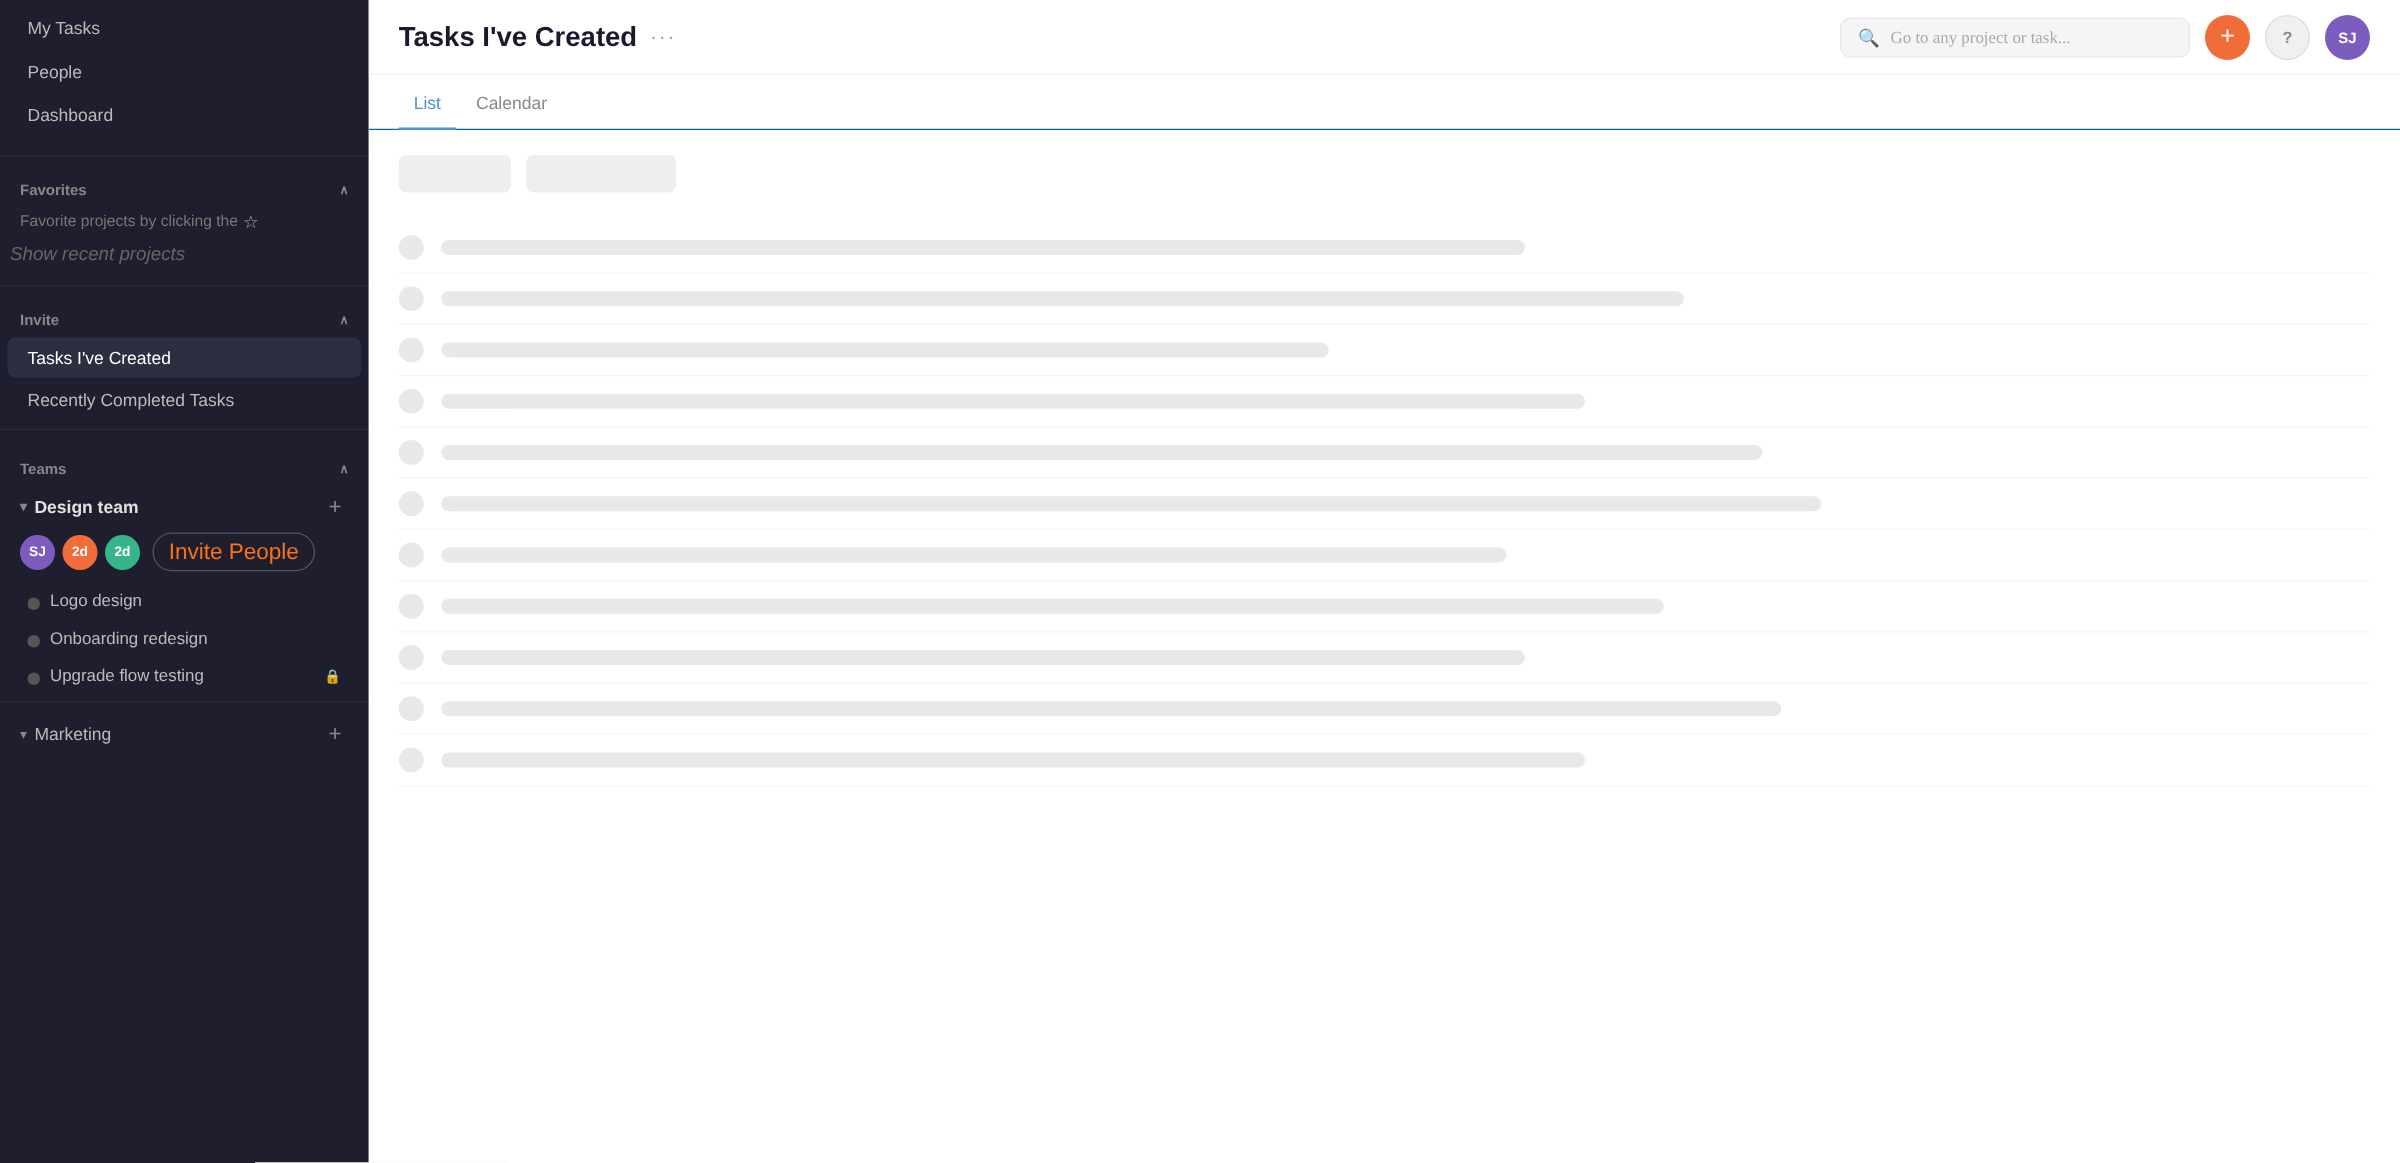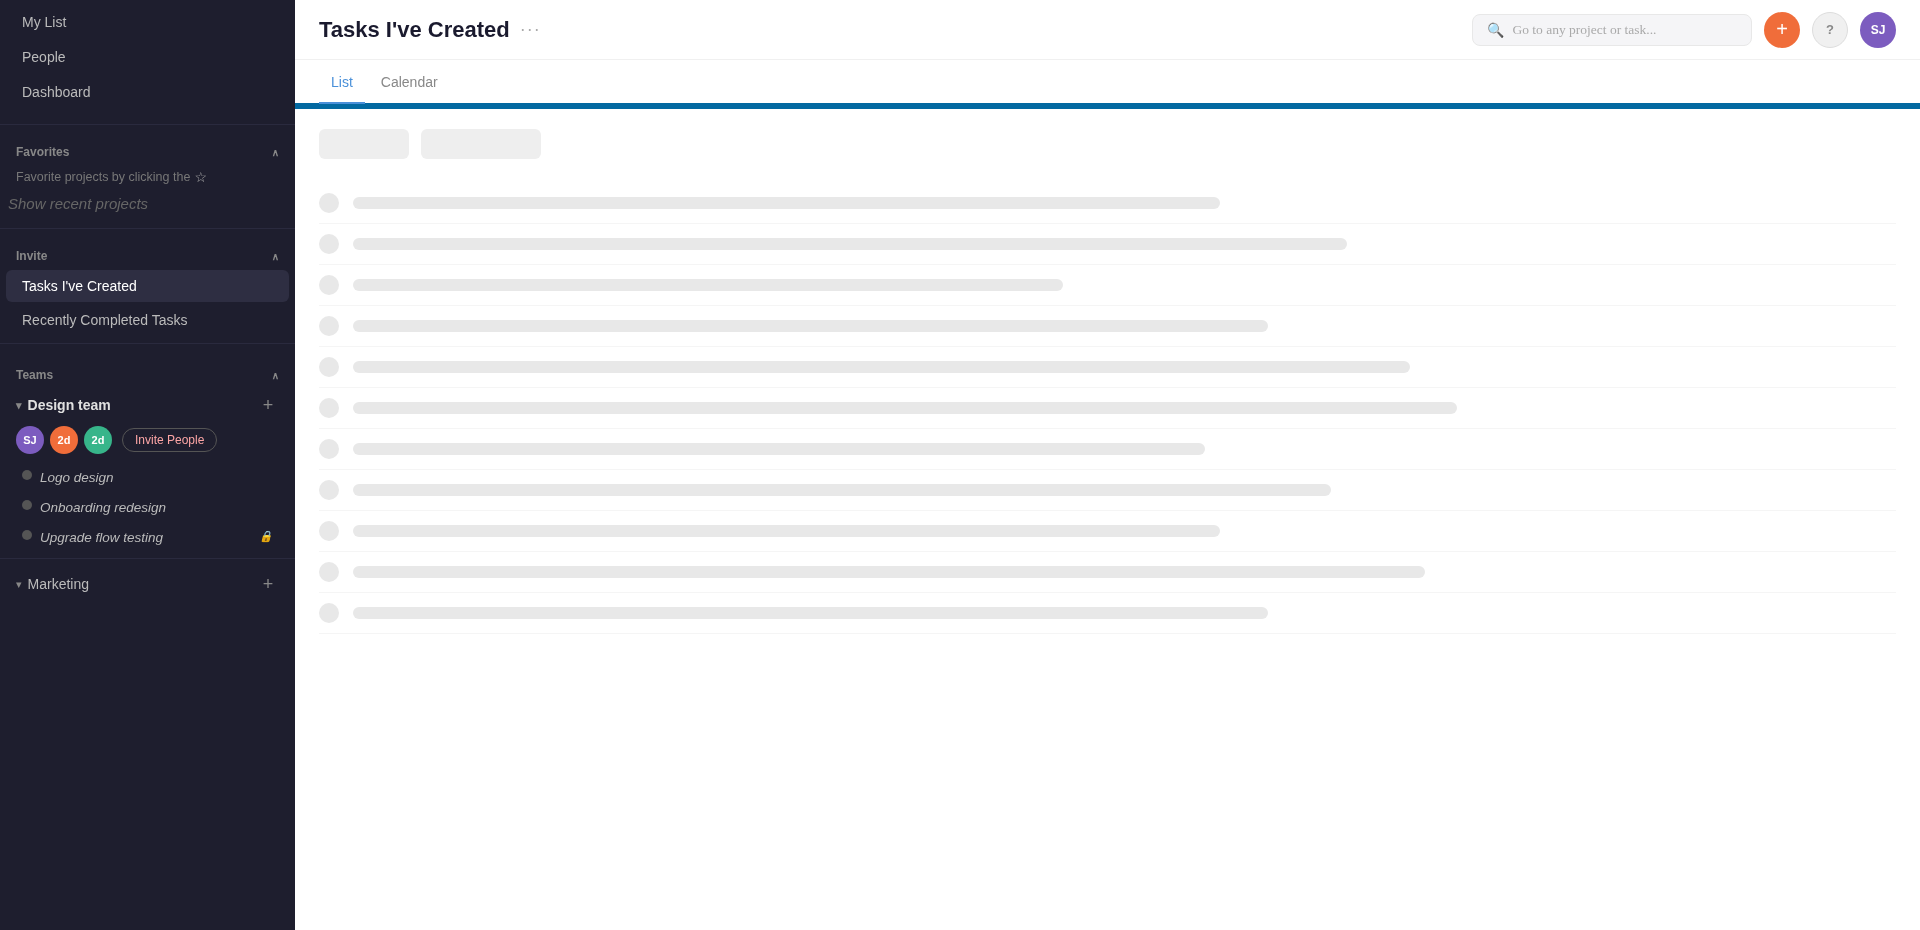--- a/index.html
+++ b/index.html
@@ -178,38 +178,37 @@
     }
 
     .avatar-sj { background: #7c5cbf; }
     .avatar-2d-orange { background: #f06d3a; }
     .avatar-2d-green { background: #37b58a; }
 
     .invite-btn {
       background: transparent;
       border: 1.5px solid #555;
       border-radius: 20px;
-      color: #fca5a5;
-      font-size: 12px;
+      color: #f97316;
+      font-size: 18px;
       padding: 4px 12px;
       cursor: pointer;
       margin-left: 4px;
     }
 
     .project-item {
       display: flex;
-      align-items: flex-start;
+      align-items: flex-end;
       gap: 8px;
       padding: 7px 16px;
       font-size: 13.5px;
       color: #bbb;
       cursor: pointer;
       border-radius: 6px;
       margin: 1px 6px;
-      font-style: italic;
     }
 
     .project-dot {
       width: 10px;
       height: 10px;
       border-radius: 50%;
       background: #555;
       flex-shrink: 0;
     }
 
@@ -314,21 +313,21 @@
 
     .add-btn { background: #f06d3a; color: #fff; font-size: 20px; font-weight: 300; }
     .help-btn { background: #f0f0f0; color: #888; border: 1.5px solid #ddd; font-size: 13px; font-weight: 600; }
     .user-avatar { background: #7c5cbf; color: #fff; font-size: 12px; font-weight: 700; }
 
     
     .tabs-bar {
       display: flex;
       align-items: center;
       padding: 0 24px;
-      border-bottom: 6px solid #0369a1;
+      border-bottom: 1px solid #0369a1;
       gap: 4px;
     }
 
     .tab {
       padding: 14px 12px 12px;
       font-size: 14px;
       color: #888;
       cursor: pointer;
       border-bottom: 2px solid transparent;
       margin-bottom: -1px;
@@ -389,21 +388,21 @@
       50% { opacity: 0.5; }
     }
   </style>
 </head>
 <body>
 
 <aside class="sidebar">
 
   <nav class="sidebar-nav">
     <div class="nav-item">
-      <span>My List</span>
+      <span>My Tasks</span>
     </div>
     <div class="nav-item">
       <span>People</span>
     </div>
     <div class="nav-item">
       <span>Dashboard</span>
     </div>
   </nav>
 
   <div class="divider"></div>

